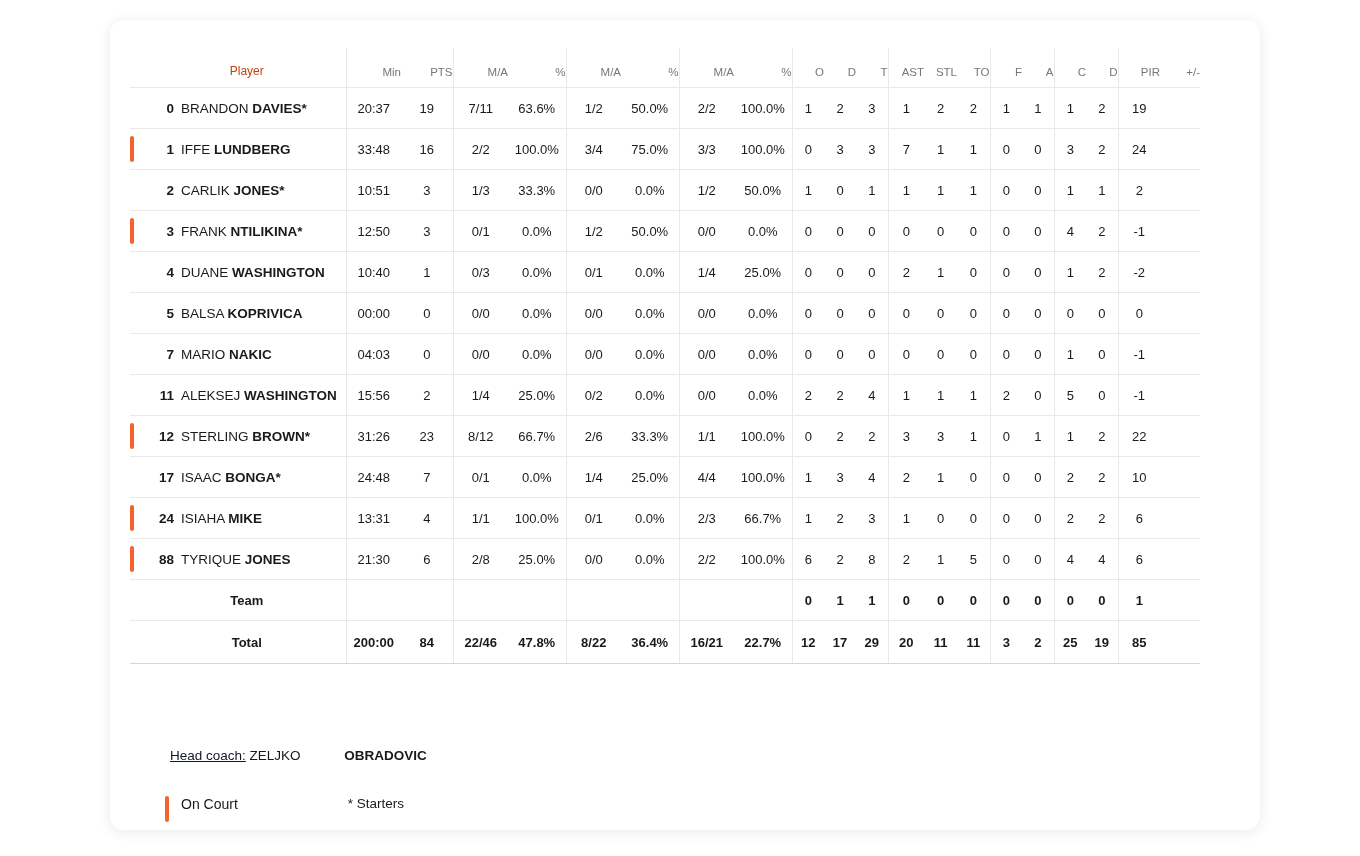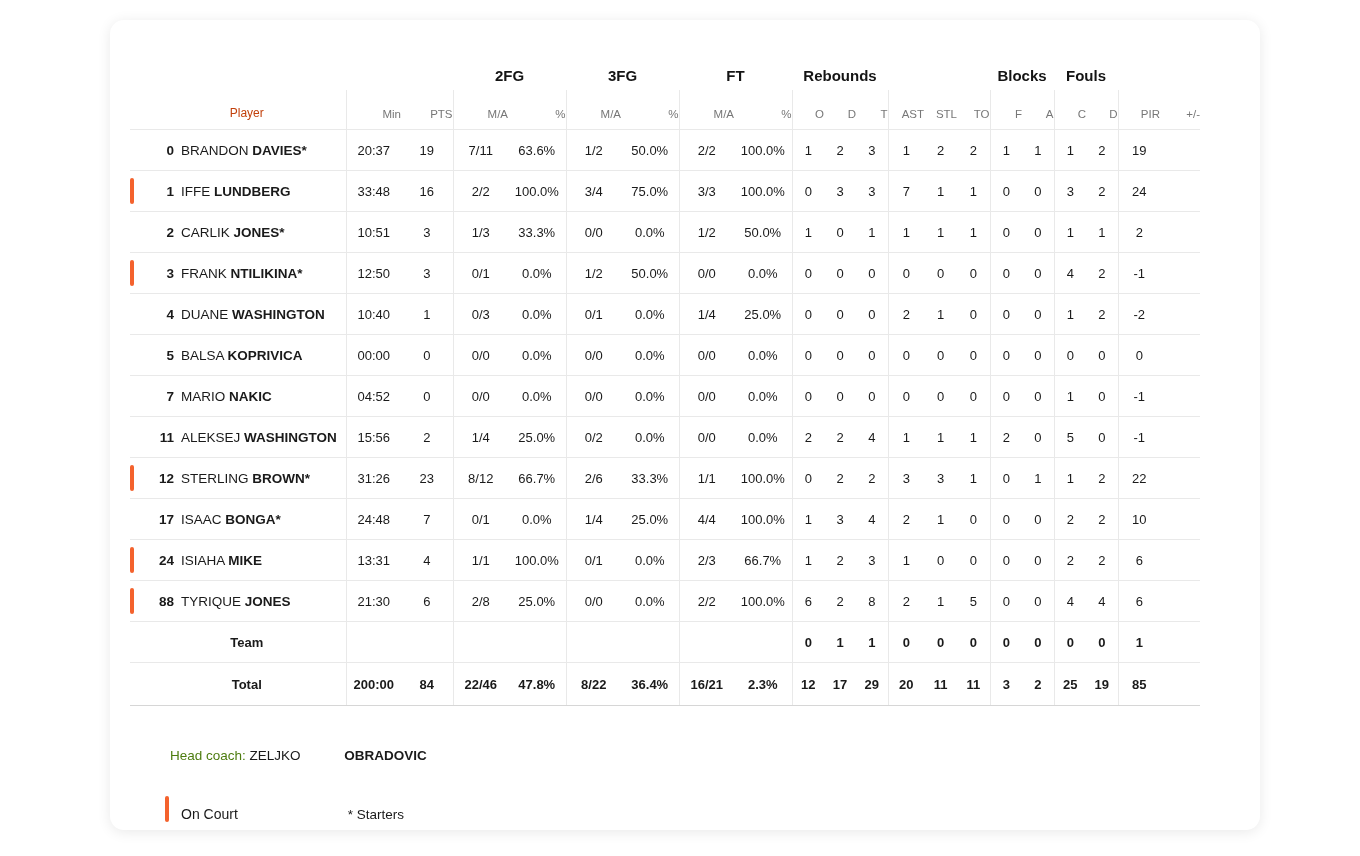--- a/index.html
+++ b/index.html
@@ -131,30 +131,30 @@
   .bottom-rule td { border-bottom: 1px solid #d6d6d6; }
 
   .coach {
     position: absolute;
     left: 40px;
     top: 700px;
     font-size: 13.5px;
     color: #1a1a1a;
     white-space: nowrap;
   }
-  .coach .label { color: #4d7c0f; }
+  .coach .label { color: #0f172a; text-decoration: underline; }
   .coach .cname-first { }
   .coach .cname-last { font-weight: bold; margin-left: 40px; }
 
   .legend {
     position: absolute;
     left: 35px;
     top: 748px;
     display: flex;
-    align-items: flex-end;
+    align-items: flex-start;
     gap: 0;
     font-size: 13.5px;
   }
   .legend .bar {
     width: 4px;
     height: 26px;
     background: #f4622d;
     border-radius: 2px;
     margin-right: 12px;
   }
@@ -186,33 +186,20 @@
           <col style="width:33px">
           <col style="width:32px">
           <col style="width:32px">
           <col style="width:32px">
           <col style="width:32px">
           <col style="width:42px">
           <col style="width:40px">
         </colgroup>
 
         <thead>
-          <tr>
-            <th class="grp"></th>
-            <th class="grp"></th>
-            <th class="grp"></th>
-            <th class="grp" colspan="2">2FG</th>
-            <th class="grp" colspan="2">3FG</th>
-            <th class="grp" colspan="2">FT</th>
-            <th class="grp" colspan="3">Rebounds</th>
-            <th class="grp" colspan="3"></th>
-            <th class="grp" colspan="2">Blocks</th>
-            <th class="grp" colspan="2">Fouls</th>
-            <th class="grp" colspan="2"></th>
-          </tr>
           <tr>
             <th class="sub player-h">Player</th>
             <th class="sub vsep-l">Min</th>
             <th class="sub">PTS</th>
             <th class="sub vsep-l">M/A</th>
             <th class="sub">%</th>
             <th class="sub vsep-l">M/A</th>
             <th class="sub">%</th>
             <th class="sub vsep-l">M/A</th>
             <th class="sub">%</th>
@@ -381,21 +368,21 @@
               <td>0</td>
               <td class="vsep-l">0</td>
               <td>0</td>
               <td class="vsep-l">0</td>
               <td></td>
             </tr>
             <tr class="prow rowline">
               <td class="playercell">
                 <span class="pname"><span class="pnum">7</span><span class="pfirst">MARIO </span><span class="plast">NAKIC</span></span>
               </td>
-              <td class="vsep-l">04:52</td>
+              <td class="vsep-l">04:03</td>
               <td>0</td>
               <td class="vsep-l">0/0</td>
               <td>0.0%</td>
               <td class="vsep-l">0/0</td>
               <td>0.0%</td>
               <td class="vsep-l">0/0</td>
               <td>0.0%</td>
               <td class="vsep-l">0</td>
               <td>0</td>
               <td>0</td>
@@ -562,21 +549,21 @@
             </tr>
             <tr class="prow totalrow rowline bold-row bottom-rule">
               <td class="left-label">Total</td>
               <td class="vsep-l">200:00</td>
               <td>84</td>
               <td class="vsep-l">22/46</td>
               <td>47.8%</td>
               <td class="vsep-l">8/22</td>
               <td>36.4%</td>
               <td class="vsep-l">16/21</td>
-              <td>2.3%</td>
+              <td>22.7%</td>
               <td class="vsep-l">12</td>
               <td>17</td>
               <td>29</td>
               <td class="vsep-l">20</td>
               <td>11</td>
               <td>11</td>
               <td class="vsep-l">3</td>
               <td>2</td>
               <td class="vsep-l">25</td>
               <td>19</td>

